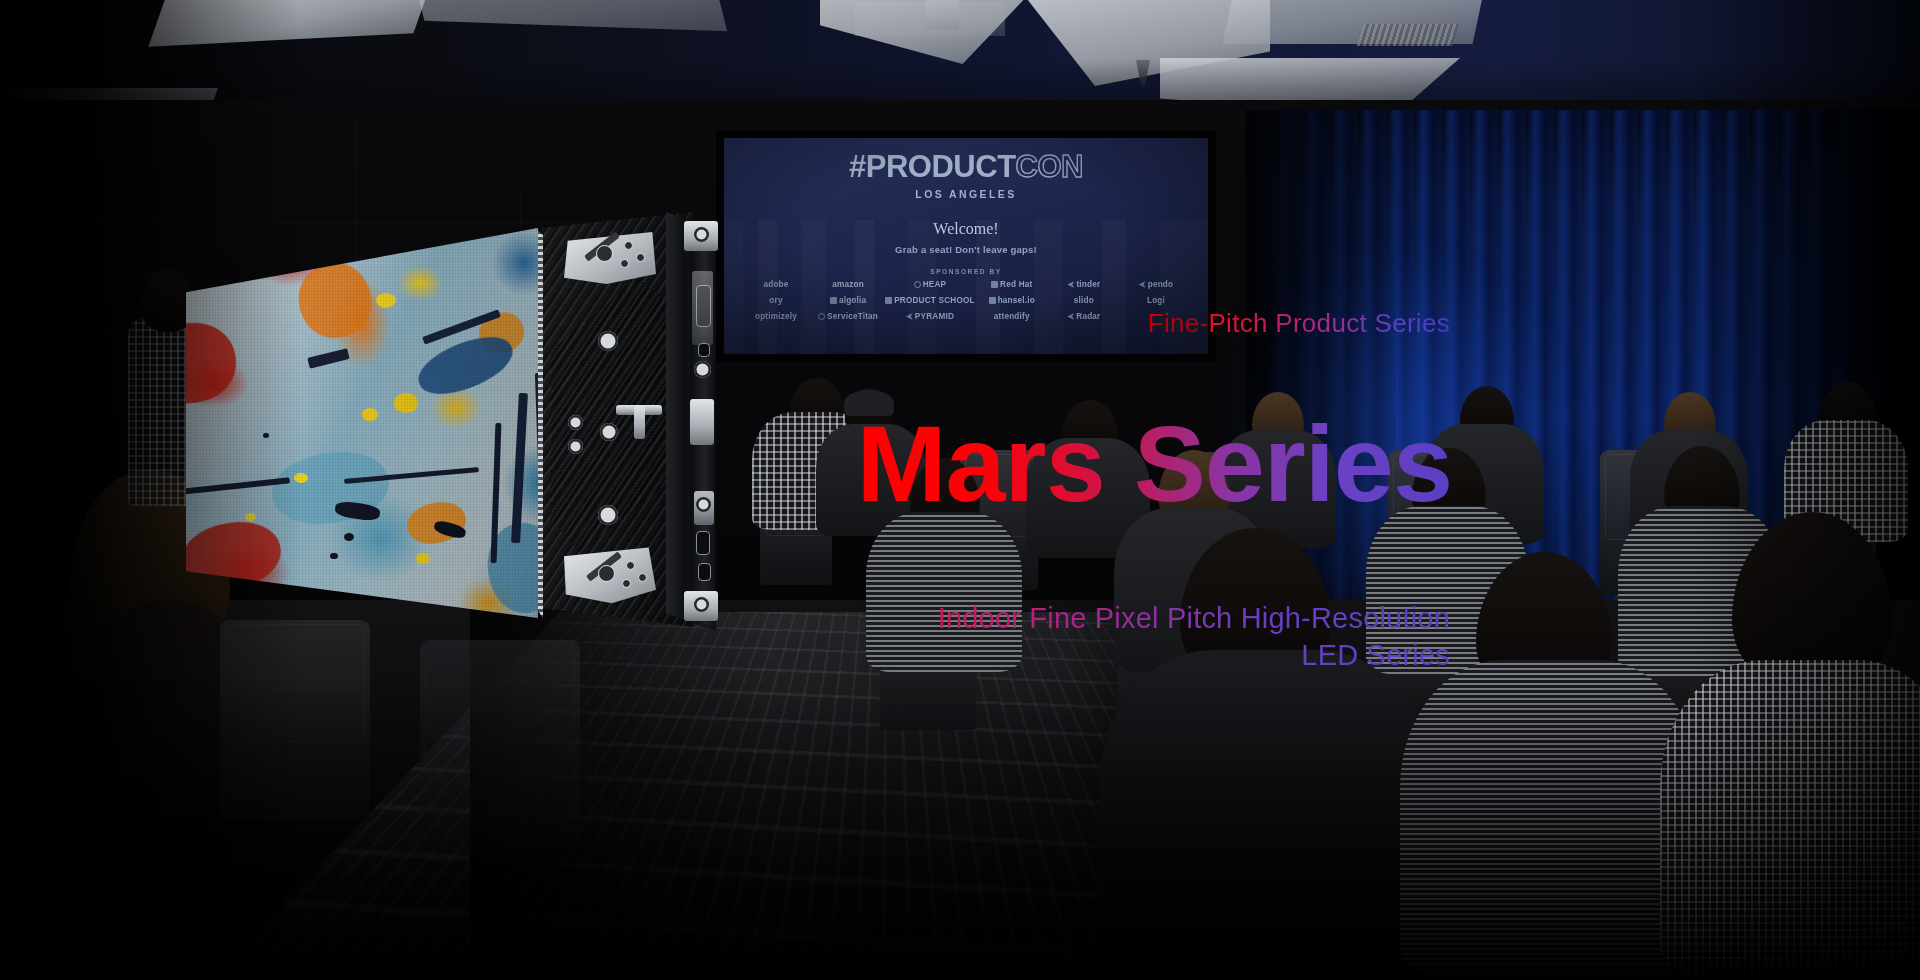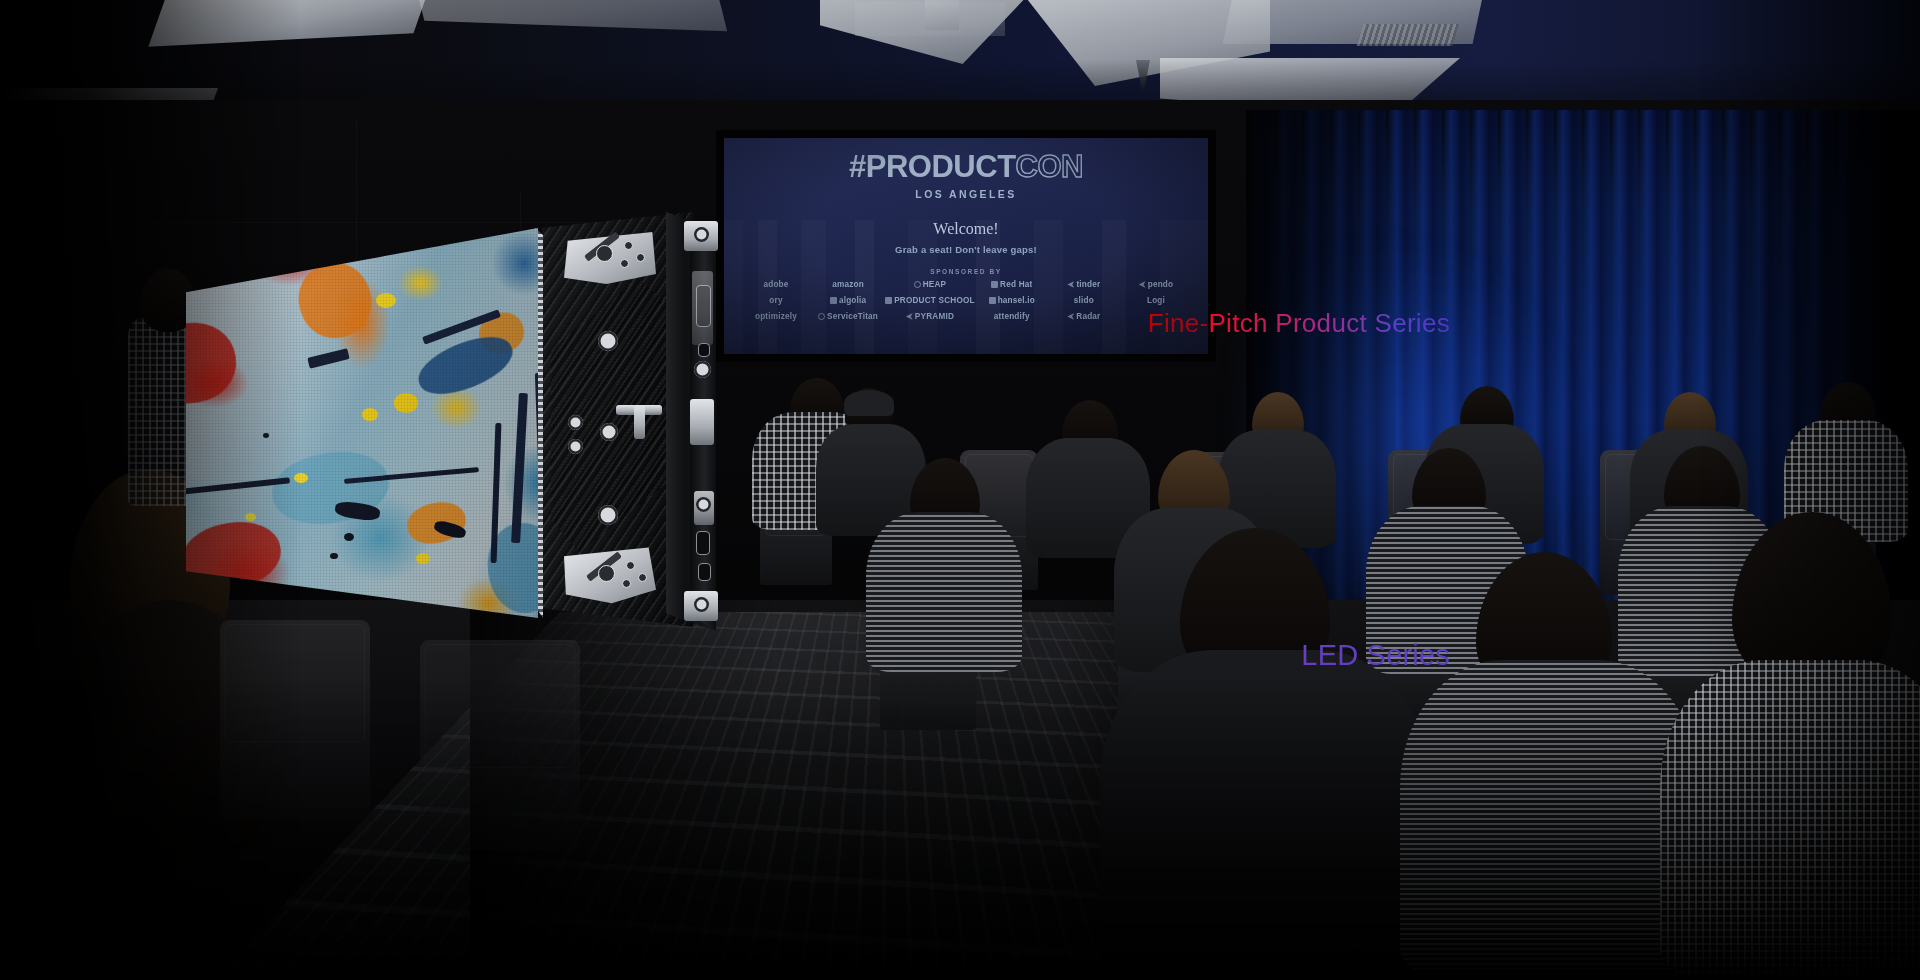--- a/index.html
+++ b/index.html
@@ -553,21 +553,22 @@
         <div class="dot" style="left:46%;top:72%;width:2.2%;height:1.6%;background:#0a0e18;"></div>
         <div class="dot" style="left:43%;top:76%;width:1.6%;height:1.2%;background:#0a0e18;"></div>
         <div class="dot" style="left:28%;top:52%;width:1.3%;height:1%;background:#0a0e18;"></div>
         <div class="ledgrid"></div>
       </div>
       <div class="ledface-shade"></div>
     </div>
   </div>
 
   <div class="eyebrow">Fine-Pitch Product Series</div>
+  <div class="headline">Mars Series</div>
   <div class="subline">
-    <br>
+    <span>Indoor Fine Pixel Pitch High-Resolution</span><br>
     <span>LED Series</span>
   </div>
 
   <div class="vig-left"></div>
   <div class="vig-bottom"></div>
   <div class="vig-right"></div>
 </div>
 
 </body></html>

